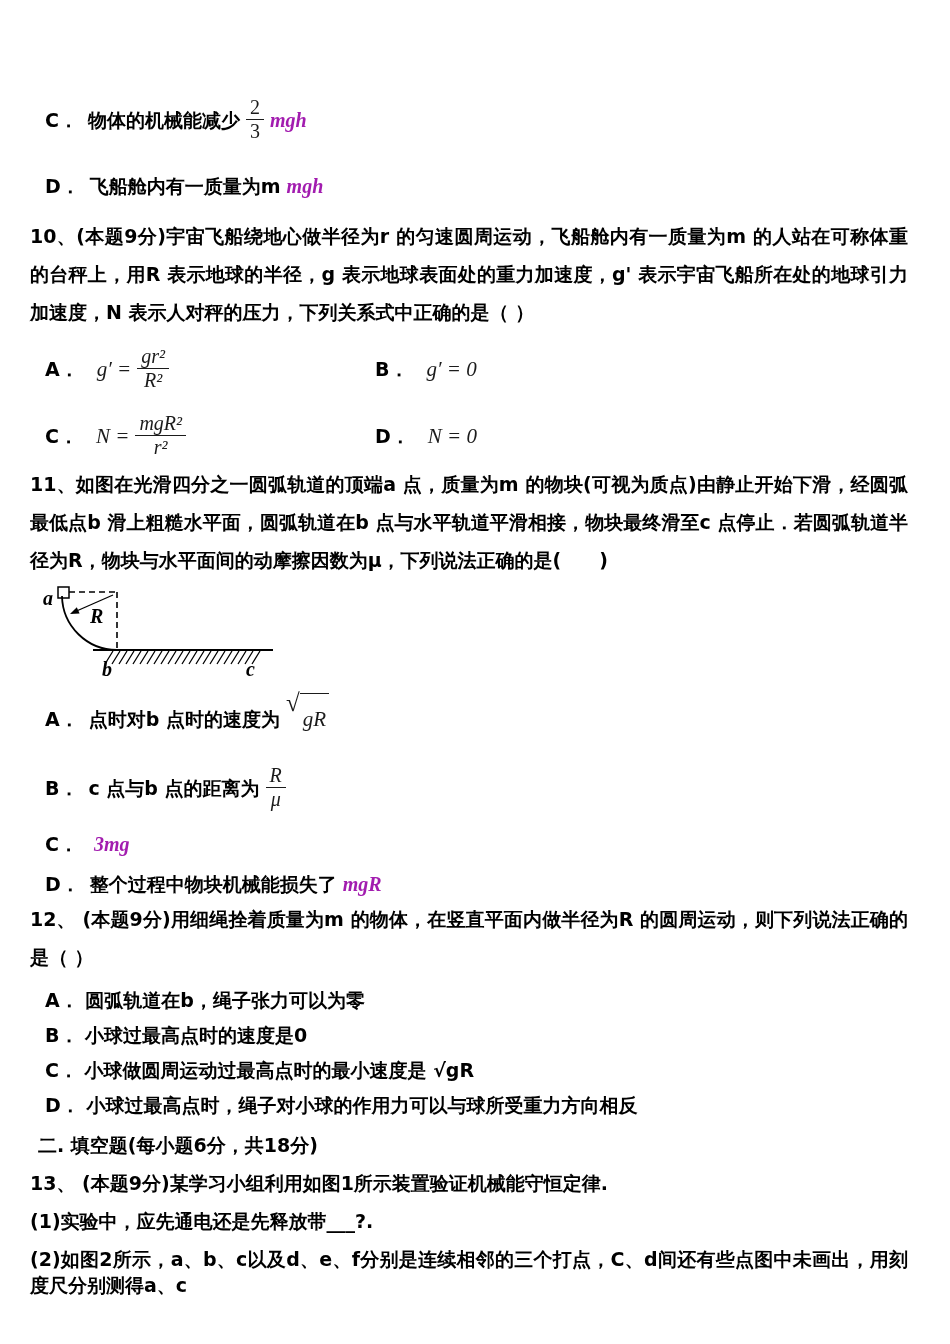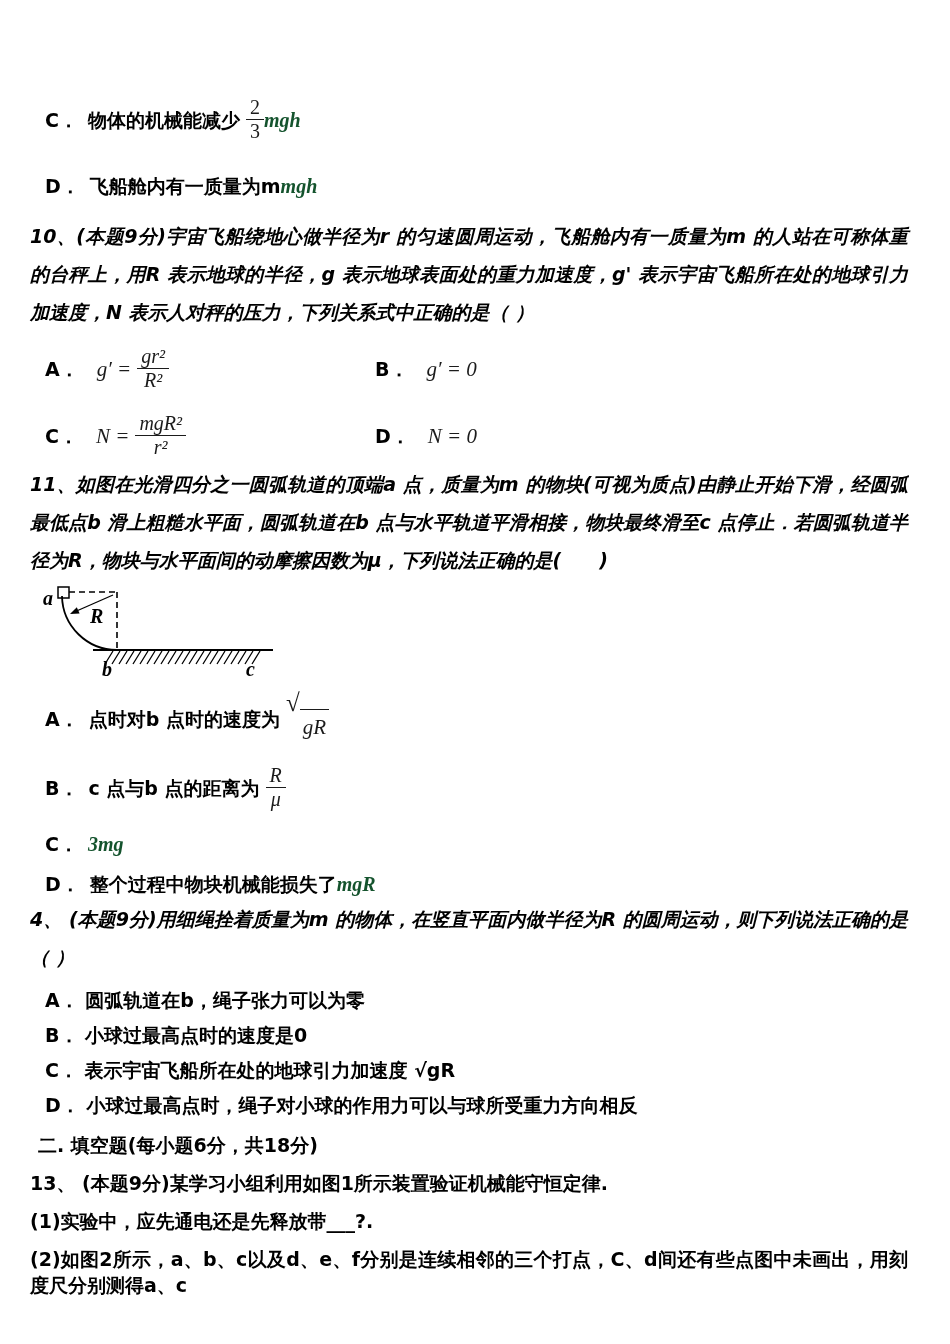--- a/index.html
+++ b/index.html
@@ -9,52 +9,52 @@
     min-height:1344px;
     box-sizing:border-box;
     padding:96px 42px 60px 30px;
     background:#ffffff;
     color:#000;
     font-family:"DejaVu Sans",sans-serif;
     font-size:19px;
     font-weight:700;
     line-height:26px;
   }
-  .stem{line-height:38px;text-align:justify;margin-top:18px;font-style:italic;}
+  .stem{line-height:38px;text-align:justify;margin-top:18px;}
   .row{display:flex;align-items:center;margin-left:15px;}
   .row .lbl{margin-right:10px;white-space:nowrap;}
   .row .txt{white-space:nowrap;}
   .m-t30{margin-top:30px;}
   .m-t20{margin-top:20px;}
   .m-t16{margin-top:3px;}
   .m-t14{margin-top:14px;}
   .m-t10{margin-top:10px;}
   .math{
     font-family:"Liberation Serif","DejaVu Serif",serif;
     font-style:italic;font-weight:400;
     font-size:21px;color:#1b1b1b;
     margin-left:8px;white-space:nowrap;
   }
   .bmath{
     font-family:"Liberation Serif","DejaVu Serif",serif;
     font-style:italic;font-weight:700;
-    font-size:20px;color:#14532d;white-space:nowrap;
+    font-size:20px;color:#a21caf;margin-left:6px;white-space:nowrap;
   }
   .frac{
     display:inline-flex;flex-direction:column;align-items:center;
     line-height:1.15;font-size:20px;margin-left:6px;
     font-family:"Liberation Serif","DejaVu Serif",serif;color:#1b1b1b;font-weight:400;
   }
   .frac.it{font-style:italic;}
   .frac .num{border-bottom:1.5px solid #1b1b1b;padding:0 4px;}
   .frac .den{padding:0 4px;}
   .sqrtwrap{display:inline-flex;align-items:flex-start;margin-left:6px;
     font-family:"Liberation Serif","DejaVu Serif",serif;font-weight:400;color:#1b1b1b;font-size:21px;}
   .rad{font-style:normal;font-size:25px;line-height:1;transform:translateY(-3px);}
-  .radicand{font-style:italic;border-top:1.6px solid #1b1b1b;padding:4px 3px;margin-top:16px;}
+  .radicand{font-style:italic;border-top:1.6px solid #1b1b1b;padding:12px 3px;margin-top:0;}
   .optgrid{
     display:grid;grid-template-columns:330px auto;
     row-gap:20px;align-items:center;
     margin:14px 0 6px 15px;
   }
   .optgrid .row{margin-left:0;}
   .fig{display:block;margin:4px 0 0 8px;}
   .fig .dash{stroke:#000;stroke-width:1.6;stroke-dasharray:6 4;fill:none;}
   .fig .arc{stroke:#000;stroke-width:1.8;fill:none;}
   .fig .ground{stroke:#000;stroke-width:2.2;}
@@ -154,33 +154,33 @@
     <span class="lbl">C．</span>
     <span class="bmath">3mg</span>
   </div>
 
   <div class="row m-t14">
     <span class="lbl">D．</span>
     <span class="txt">整个过程中物块机械能损失了</span>
     <span class="bmath">mgR</span>
   </div>
 
-  <div class="stem m-t16">4、 (本题9分)用细绳拴着质量为m 的物体，在竖直平面内做半径为R 的圆周运动，则下列说法正确的是（  ）</div>
+  <div class="stem m-t16">12、 (本题9分)用细绳拴着质量为m 的物体，在竖直平面内做半径为R 的圆周运动，则下列说法正确的是（  ）</div>
 
   <div class="optline">
     <span class="lbl">A．</span>
     <span>圆弧轨道在b，绳子张力可以为零</span>
   </div>
   <div class="optline">
     <span class="lbl">B．</span>
     <span>小球过最高点时的速度是0</span>
   </div>
   <div class="optline">
     <span class="lbl">C．</span>
-    <span>表示宇宙飞船所在处的地球引力加速度 √gR</span>
+    <span>小球做圆周运动过最高点时的最小速度是 √gR</span>
   </div>
   <div class="optline">
     <span class="lbl">D．</span>
     <span>小球过最高点时，绳子对小球的作用力可以与球所受重力方向相反</span>
   </div>
 
   <div class="sec">二. 填空题(每小题6分，共18分)</div>
 
   <div class="q13line">13、 (本题9分)某学习小组利用如图1所示装置验证机械能守恒定律.</div>
   <div class="q13line m-t20">(1)实验中，应先通电还是先释放带___?.</div>

